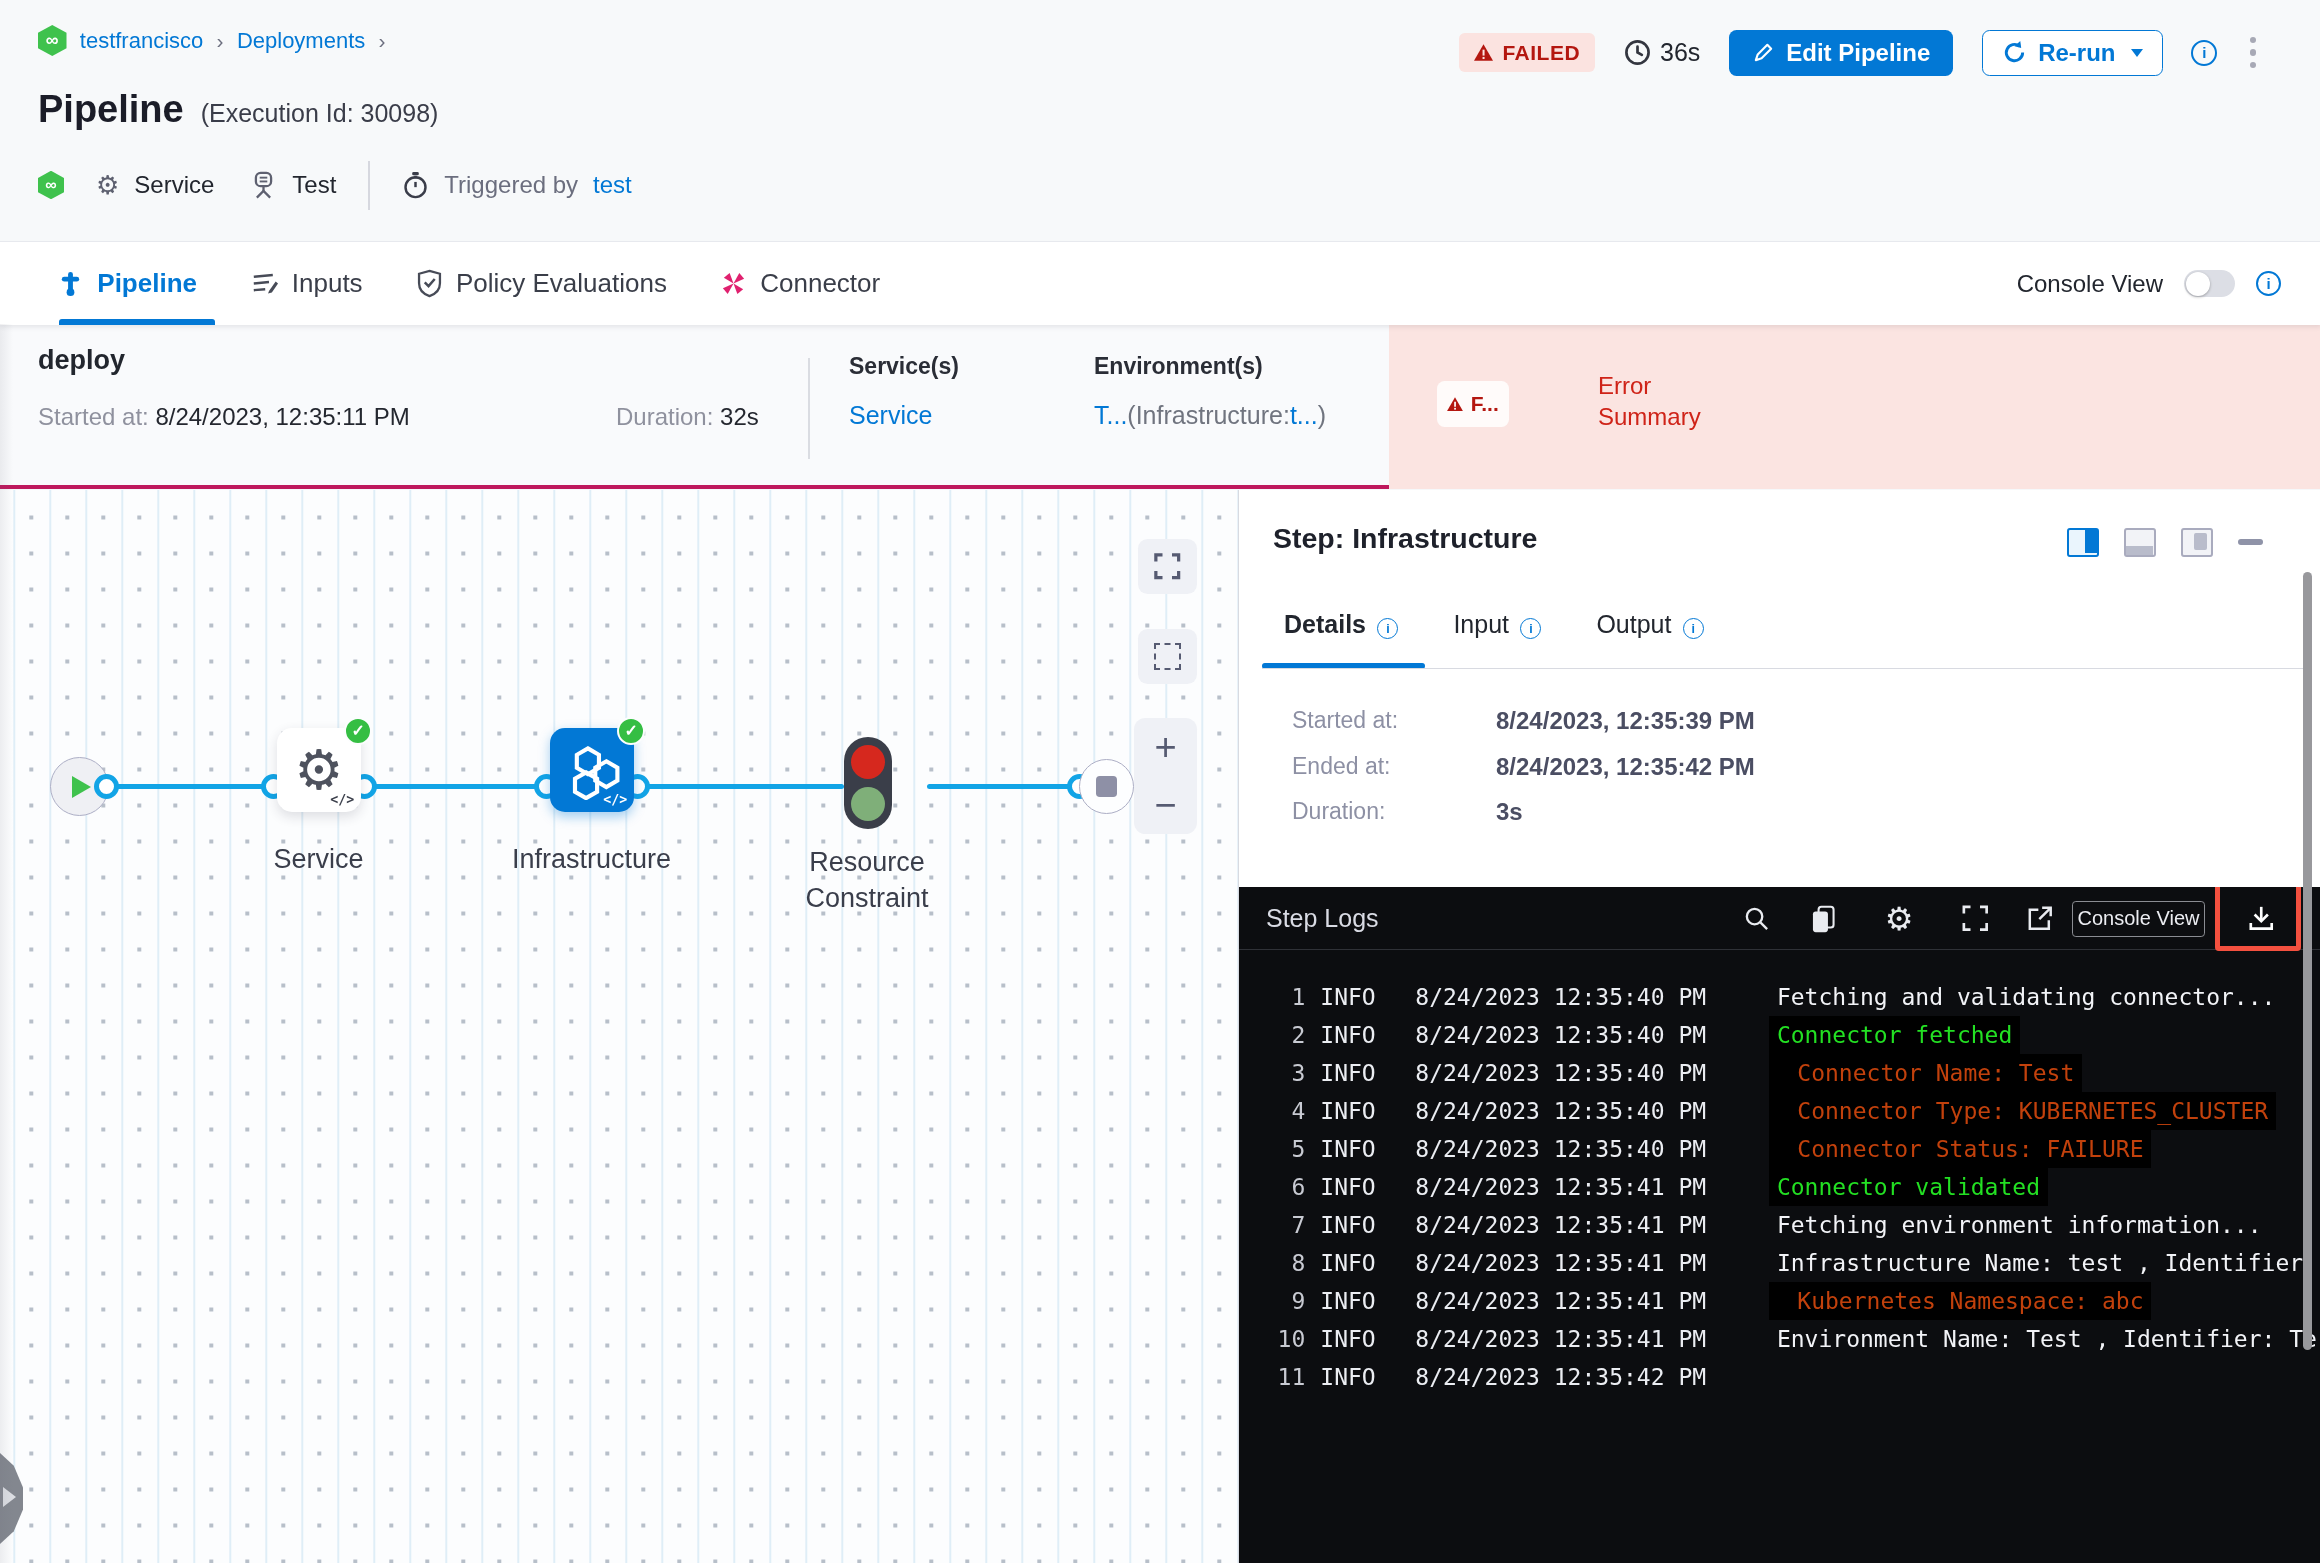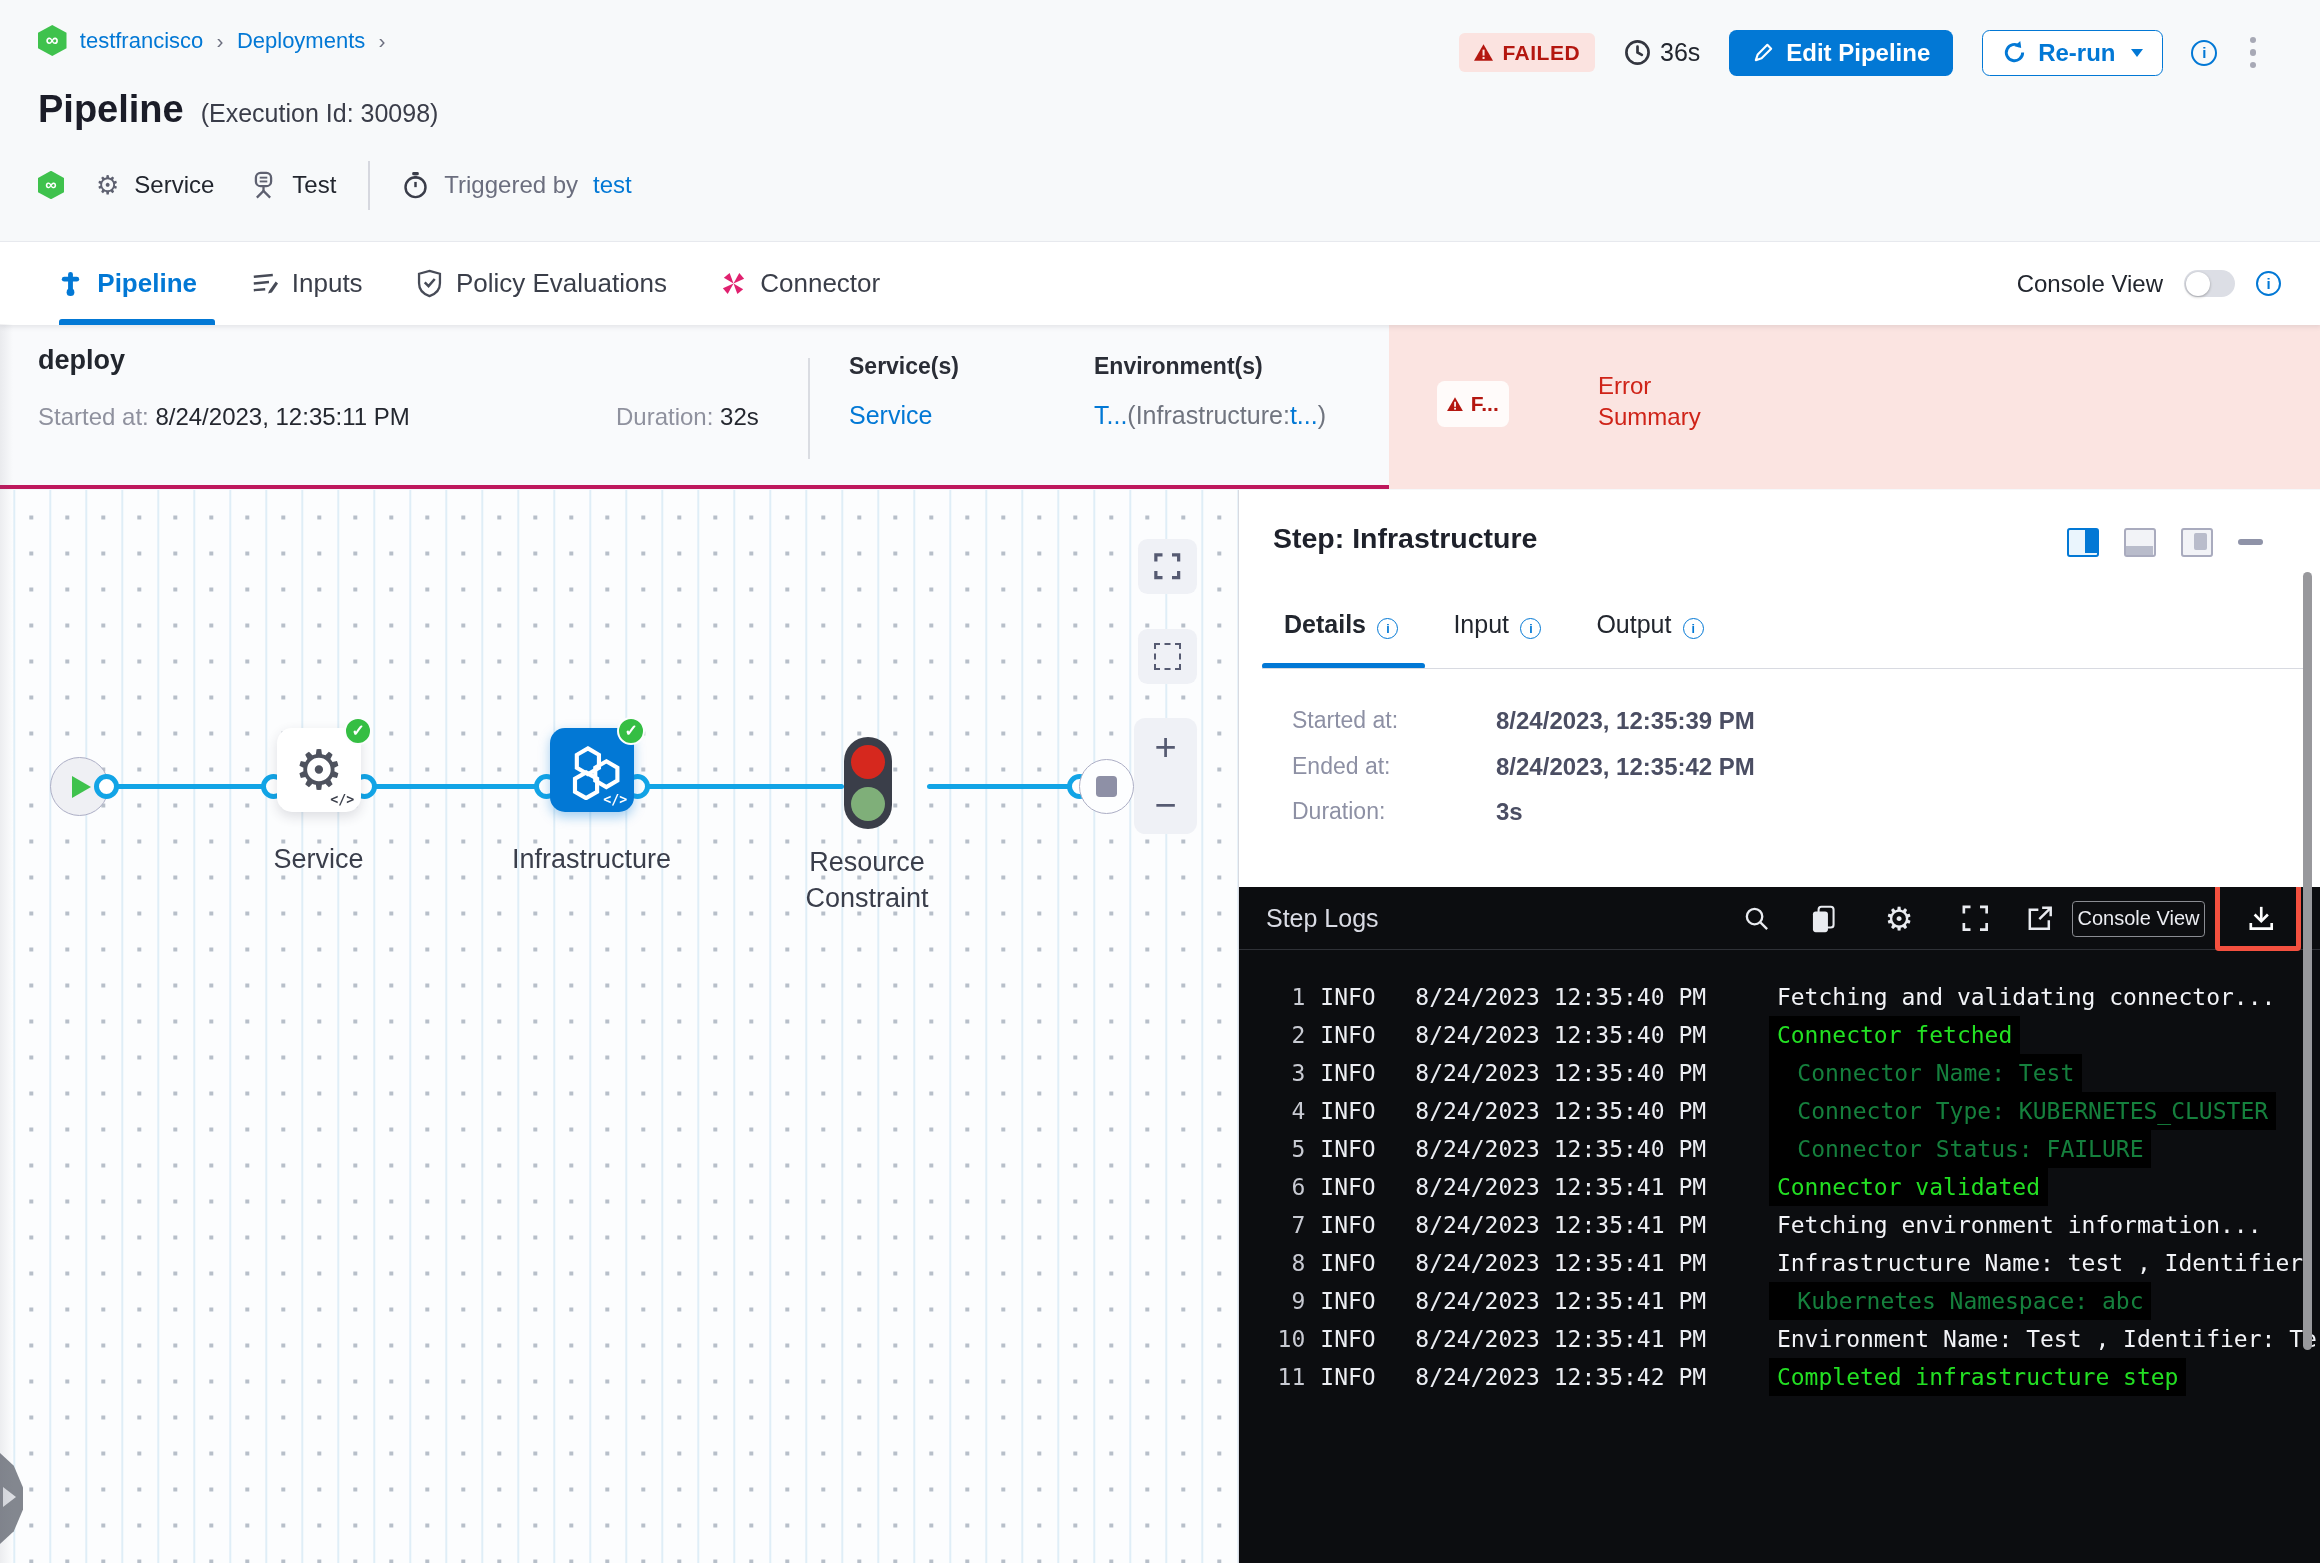--- a/index.html
+++ b/index.html
@@ -134,21 +134,21 @@
   .cv-button { width:133px; height:36px; border:1.9px solid #8A8C92; border-radius:3.8px; color:#ECEDF2; font-size:20px;
                display:flex; align-items:center; justify-content:center; cursor:pointer; }
   .red-annot { position:absolute; left:976px; top:-22px; width:86px; height:86px; border:5.7px solid #F4503F; border-radius:3.8px; z-index:40; pointer-events:none; }
   #log-rows { position:absolute; left:13.3px; top:91px; right:0; font-family:"DejaVu Sans Mono",monospace; font-size:23px; }
   .log-row { height:38px; line-height:38px; white-space:nowrap; display:flex; align-items:center; overflow:hidden; }
   .ln-num { width:53px; text-align:right; color:#C8CAD2; flex:none; }
   .ln-level { margin-left:15px; width:61px; color:#EBEDF2; flex:none; }
   .ln-ts { margin-left:34px; width:293px; color:#EBEDF2; flex:none; }
   .ln-msg { margin-left:61px; padding:1.9px 7.6px; color:#F2F3F7; flex:none; }
   .msg-green { color:#23E023; background:#000; }
-  .msg-yellow { color:#15803d; background:#000;padding-left:28px; }
+  .msg-yellow { color:#c2410c; background:#000;padding-left:28px; }
   .msg-plain { color:#F2F3F7; }
   .scroll-thumb { position:absolute; left:2303px; top:572px; width:8.6px; height:778px; background:#98989C; border-radius:4.8px; z-index:60; cursor:pointer; }
 
   svg { display:block; }
 </style>
 </head>
 <body>
 
 <div id="header">
   <div class="crumbrow">
@@ -504,20 +504,19 @@
         <div class="log-row">
           <span class="ln-num">10</span>
           <span class="ln-level">INFO</span>
           <span class="ln-ts">8/24/2023 12:35:41 PM</span>
           <span class="ln-msg msg-plain">Environment Name: Test , Identifier: Te</span>
         </div>
         <div class="log-row">
           <span class="ln-num">11</span>
           <span class="ln-level">INFO</span>
           <span class="ln-ts">8/24/2023 12:35:42 PM</span>
-          <span class="ln-msg msg-green">Completed infrastructure step</span>
         </div>
       </div>
   </div>
 </div>
 
 <span class="scroll-thumb"></span>
 
 
 </body></html>

